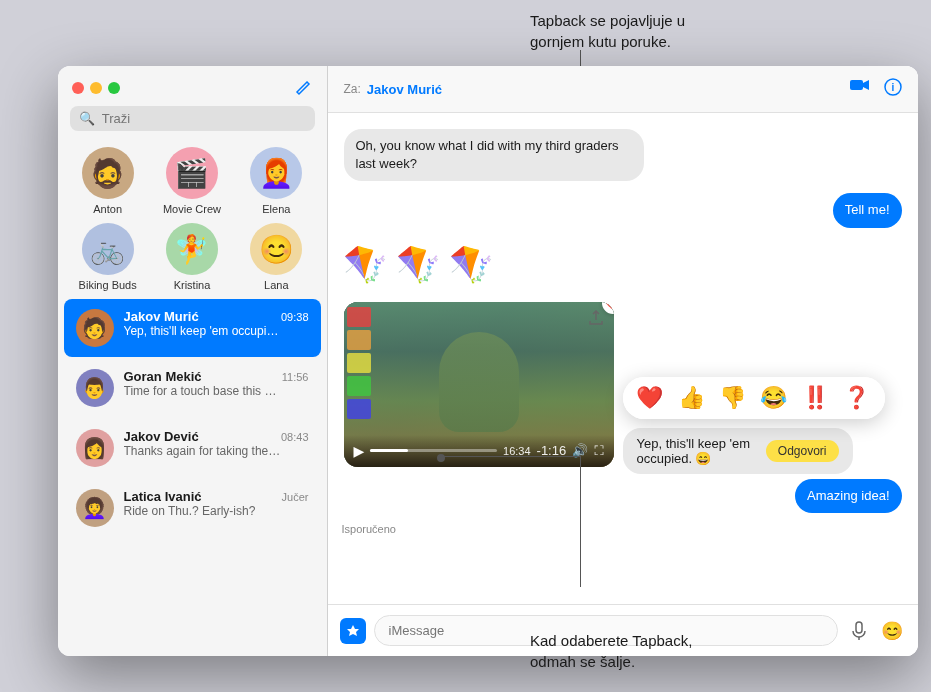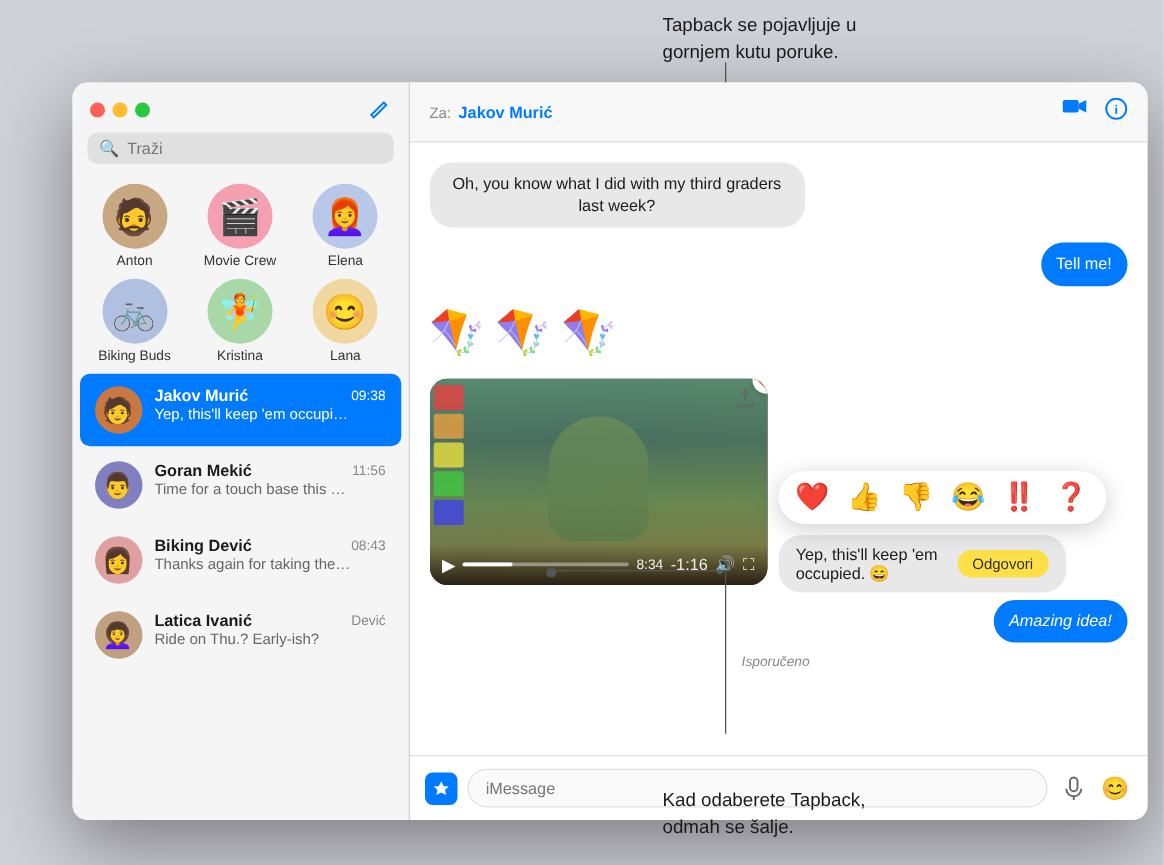--- a/index.html
+++ b/index.html
@@ -259,21 +259,20 @@
       max-width: 300px;
       padding: 8px 12px;
       border-radius: 18px;
       font-size: 13px;
       line-height: 1.4;
     }
 
     .bubble.incoming {
       background: #e8e8e8;
       color: #1a1a1a;
-      text-align: center;
     }
 
     .bubble.outgoing {
       background: #007aff;
       color: white;
     }
 
     .msg-media {
       position: relative;
       width: 270px;
@@ -460,21 +459,20 @@
       cursor: pointer;
       color: #666;
     }
 
     
     .amazing-bubble-row {
       display: flex;
       justify-content: flex-end;
       flex-direction: column;
       align-items: flex-end;
-      font-style: italic;
     }
 
     
     .person-silhouette {
       position: absolute;
       bottom: 35px;
       left: 50%;
       transform: translateX(-50%);
       width: 80px;
       height: 100px;
@@ -571,33 +569,33 @@
               <span class="conv-time">11:56</span>
             </div>
             <div class="conv-preview">Time for a touch base this week?</div>
           </div>
         </div>
 
         <div class="conv-item">
           <div class="conv-avatar" style="background:#e0a0a0;">👩</div>
           <div class="conv-info">
             <div class="conv-name-row">
-              <span class="conv-name">Biking Dević</span>
+              <span class="conv-name">Jakov Dević</span>
               <span class="conv-time">08:43</span>
             </div>
             <div class="conv-preview">Thanks again for taking them this weekend! ❤️</div>
           </div>
         </div>
 
         <div class="conv-item">
           <div class="conv-avatar" style="background:#c0a080;">👩‍🦱</div>
           <div class="conv-info">
             <div class="conv-name-row">
               <span class="conv-name">Latica Ivanić</span>
-              <span class="conv-time">Dević</span>
+              <span class="conv-time">Jučer</span>
             </div>
             <div class="conv-preview">Ride on Thu.? Early-ish?</div>
           </div>
         </div>
 
       </div>
     </div>
 
     <div class="chat-area">
 
@@ -652,42 +650,42 @@
                 <div style="height:20px; background:#4040e8; border-radius:2px; opacity:0.8;"></div>
               </div>
               <div class="person-silhouette"></div>
             </div>
             <div class="video-thumb-content">
               <div class="video-controls">
                 <span class="play-btn">▶</span>
                 <div class="progress-bar">
                   <div class="progress-fill"></div>
                 </div>
-                <span class="video-time">8:34</span>
+                <span class="video-time">16:34</span>
                 <div class="video-icons">
                   <span>-1:16</span>
                   <span>🔊</span>
                   <span>⛶</span>
                 </div>
               </div>
             </div>
 
             <div class="reaction-badge">❤️</div>
 
             <div class="share-icon">
               <svg width="16" height="16" viewBox="0 0 16 16" fill="none">
                 <path d="M8 1v9M5 4l3-3 3 3M2 11v3h12v-3" stroke="#666" stroke-width="1.5" fill="none"></path>
               </svg>
             </div>
           </div>
         </div>
 
         <div class="msg-row outgoing amazing-bubble-row">
           <div class="bubble outgoing">Amazing idea!</div>
-          <div style="display:block; font-size:11px; color:#888; text-align:center; margin-right: 2px; margin-top:2px; width:100%;">Isporučeno</div>
+          <div style="display:block; font-size:11px; color:#888; text-align:left; margin-right: 2px; margin-top:2px; width:100%;">Isporučeno</div>
         </div>
 
         <div class="tapback-popup">
           <span class="tapback-icon">❤️</span>
           <span class="tapback-icon">👍</span>
           <span class="tapback-icon">👎</span>
           <span class="tapback-icon">😂</span>
           <span class="tapback-icon">‼️</span>
           <span class="tapback-icon">❓</span>
         </div>

